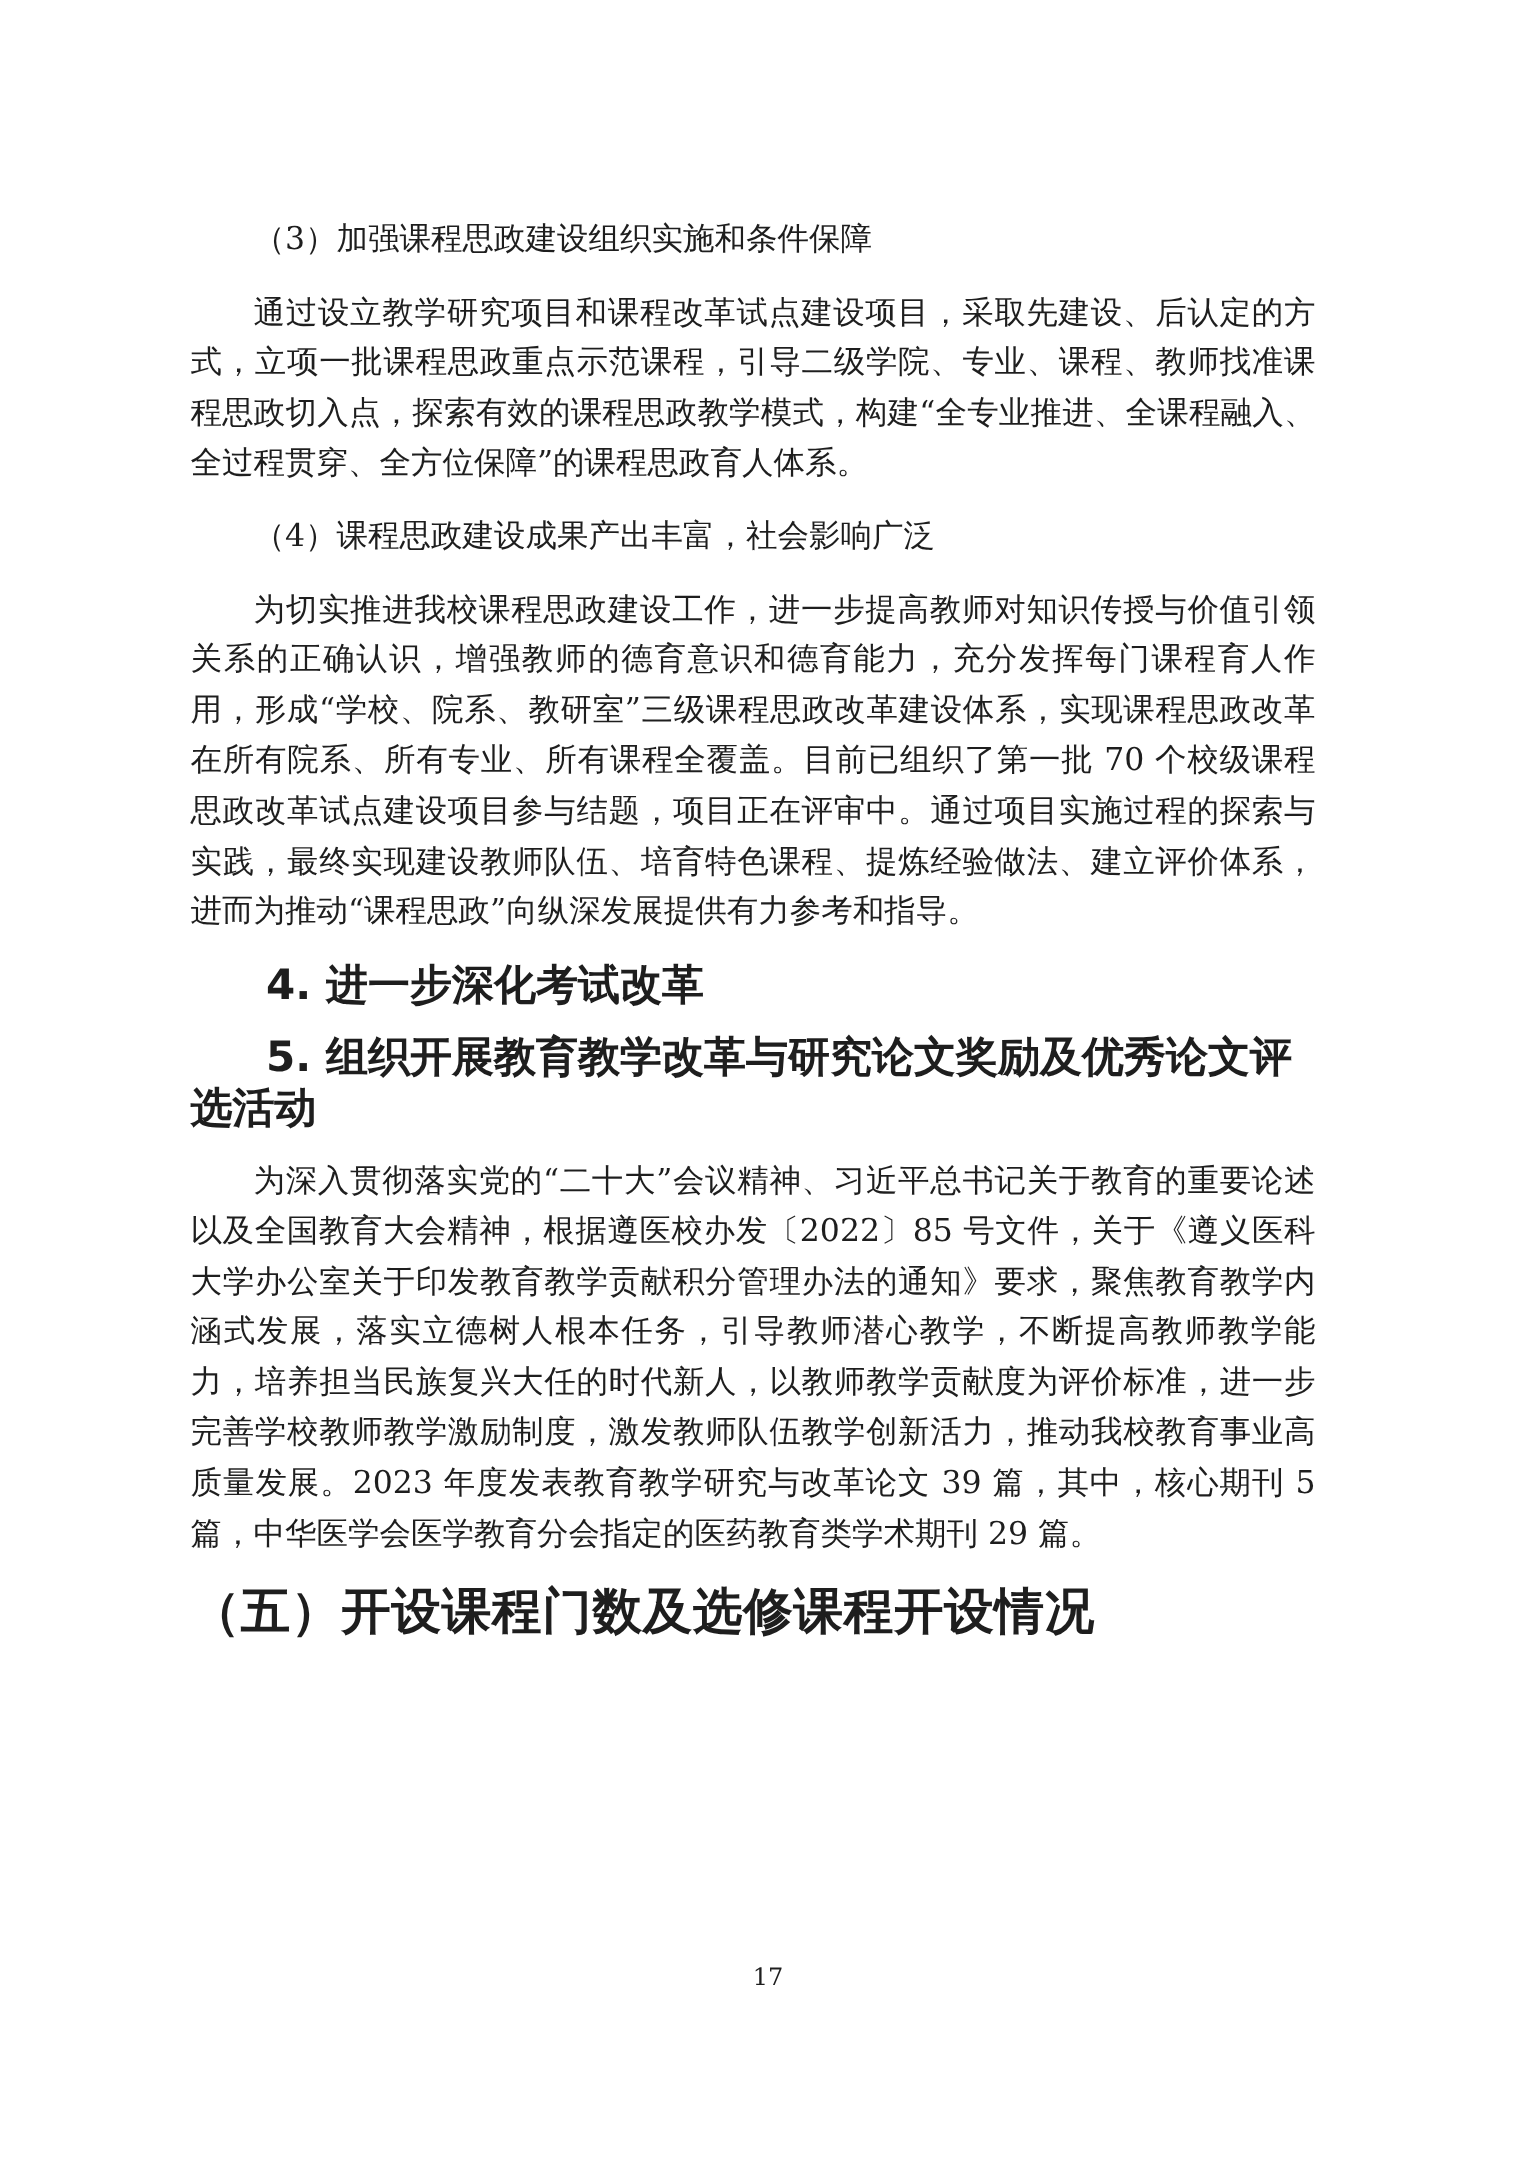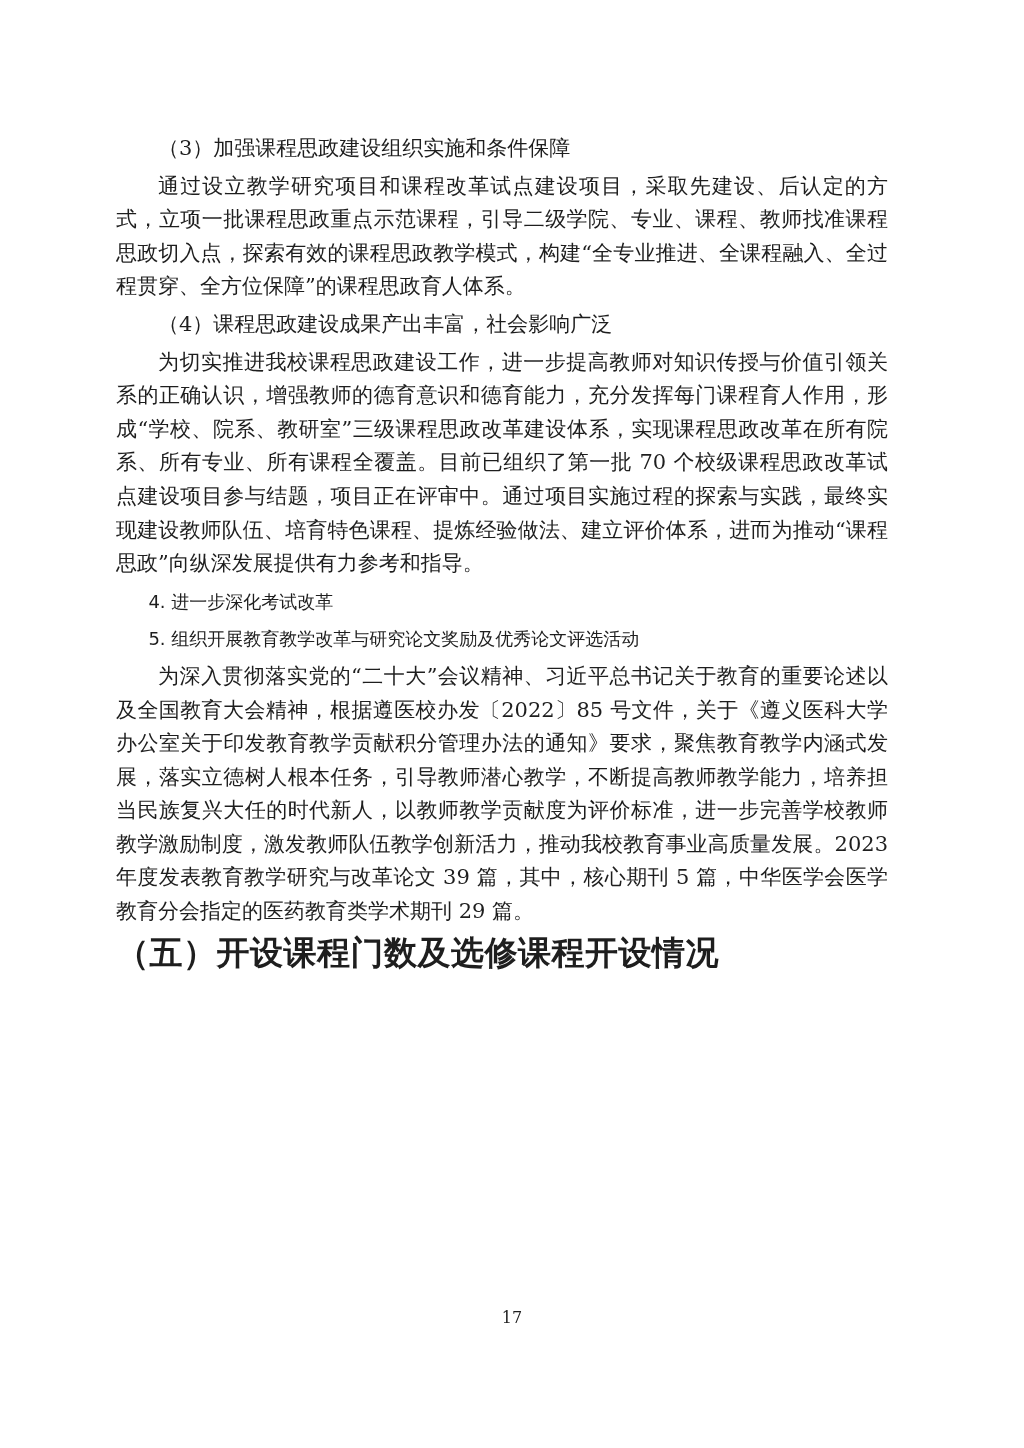--- a/index.html
+++ b/index.html
@@ -17,34 +17,34 @@
     color: #1e1e1e;
   }
   .content {
     position: absolute;
     left: 112px;
     top: 128px;
     width: 780px;
     font-size: 21px;
     line-height: 33.6px;
   }
-  .content p { margin: 4px; }
+  .content p { margin: 15px; }
   .paragraph {
     text-align: justify;
     text-justify: inter-ideograph;
     text-indent: 2em;
   }
   .subheading-serif {
     text-indent: 2em;
   }
   .subheading-bold {
     text-indent: 1.8em;
     font-family: "DejaVu Sans", "Liberation Sans", sans-serif;
-    font-weight: normal;
-    font-size: 18px;
+    font-weight: bold;
+    font-size: 28px;
   }
   .section-heading {
     font-family: "DejaVu Sans", "Liberation Sans", sans-serif;
     font-weight: bold;
     font-size: 33px;
     line-height: 40px;
     margin: 15px 0 17px 0;
     letter-spacing: 0.5px;
     text-indent: 0;
   }

